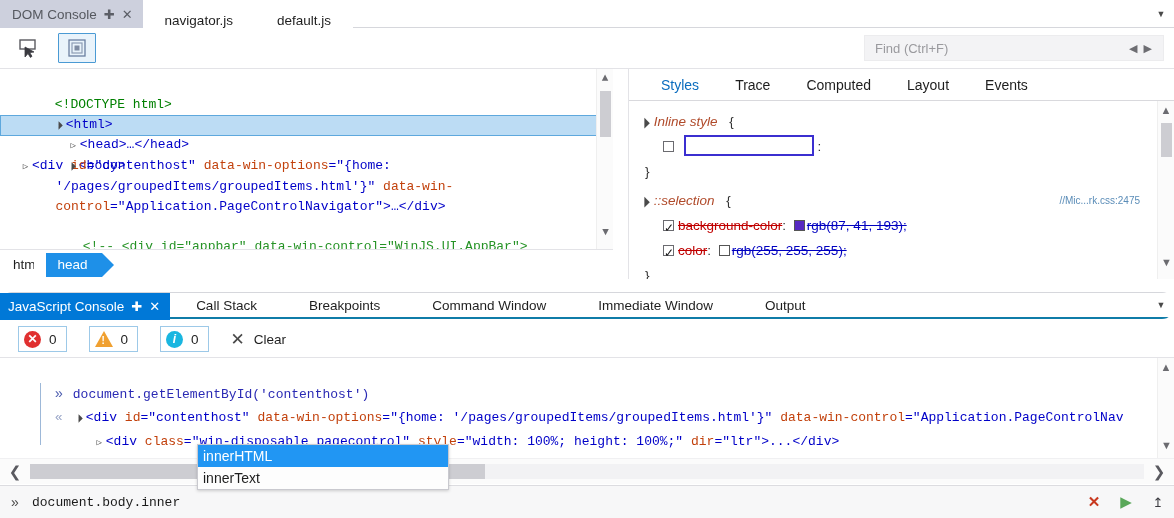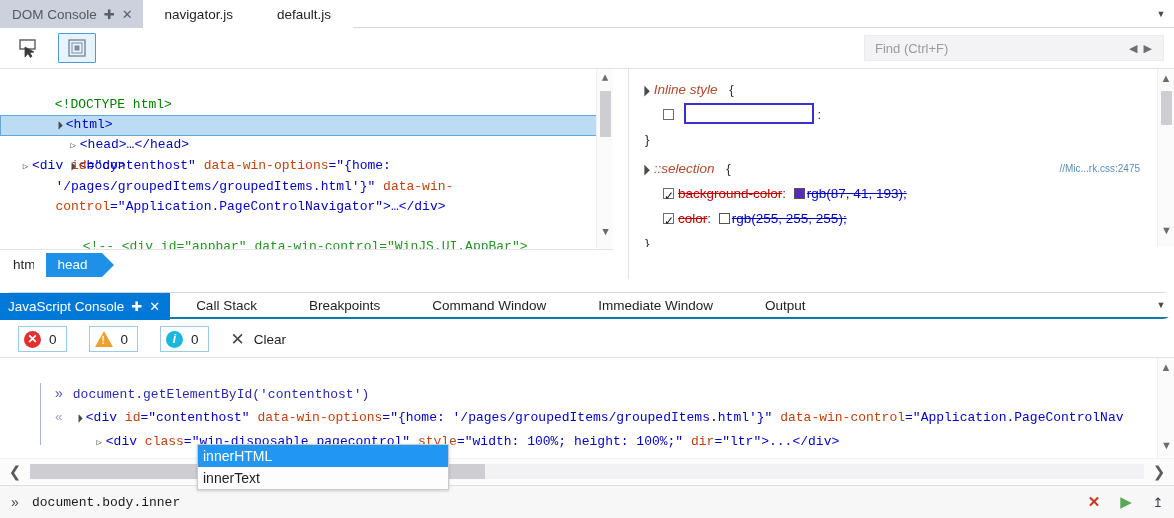--- a/index.html
+++ b/index.html
@@ -21,21 +21,21 @@
     display:flex; align-items:stretch;
   }
   .tab-dom {
     display:flex; align-items:center; gap:7px;
     padding:0 10px 0 12px;
     background:#cdd0dd; color:#55585f;
     font-size:13.5px; height:28px;
   }
   .tab-dom .pin, .tab-dom .x { font-size:13px; color:#5b5e66; cursor:pointer; line-height:1; }
   .tab-file {
-    display:flex; align-items:center; padding:0 22px;
+    display:flex; align-items:flex-end; padding:0 22px;
     font-size:13.5px; color:#1e1e1e; background:#fff; height:28px;
   }
   .tab-file.t2 { background:#fff; }
   .toptabs .filler { flex:1; background:#fff; }
   .toptabs .chev {
     width:26px; display:flex; align-items:center; justify-content:center;
     background:#fff; color:#4a4a4a; font-size:9px;
   }
 
   
@@ -294,20 +294,27 @@
       <div class="ar" style="position:absolute;bottom:8px;left:0;width:17px;">▼</div>
     </div>
   </div>
 
   <div class="breadcrumb">
     <div class="crumb">html</div>
     <div class="crumb active">head</div>
   </div>
 
   <div class="stylespanel">
+    <div class="stabs">
+      <div class="stab active">Styles</div>
+      <div class="stab">Trace</div>
+      <div class="stab">Computed</div>
+      <div class="stab">Layout</div>
+      <div class="stab">Events</div>
+    </div>
 
     <div class="stylebody">
 
       <div class="srow">
         <span class="arw open"></span>
         <span class="rulename">Inline style</span>
         <span class="brace" style="margin-left:8px;">{</span>
       </div>
       <div class="srow" style="padding-left:26px;">
         <span class="cb"></span>

